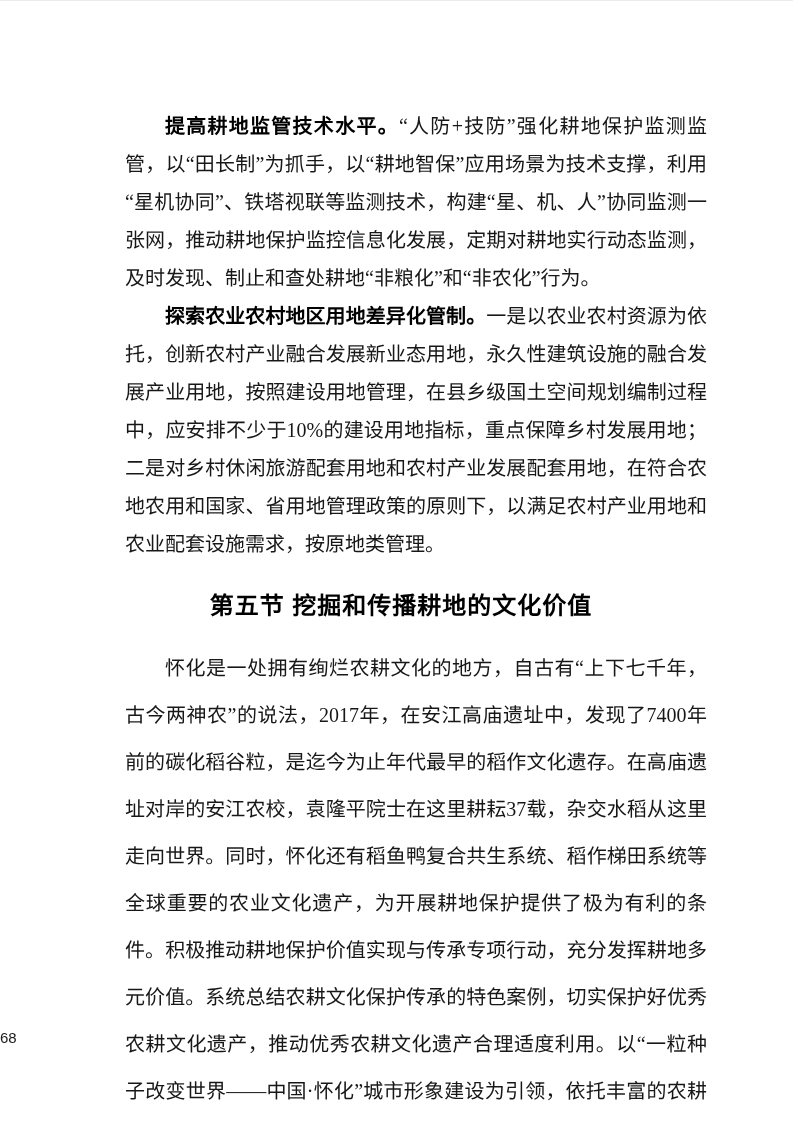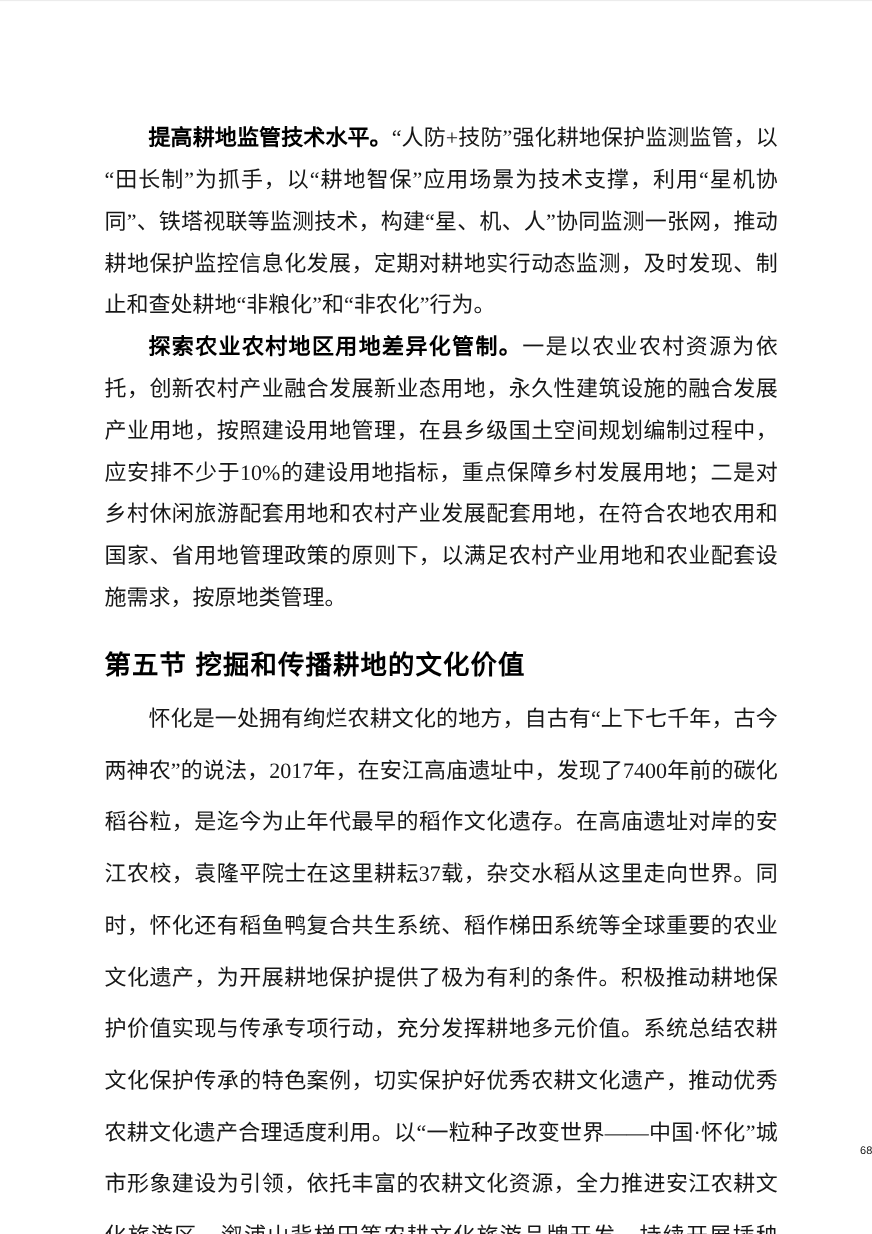--- a/index.html
+++ b/index.html
@@ -25,50 +25,50 @@
       width: 612px;
     }
     .para {
       font-size: 20px;
       line-height: 38px;
       text-align: justify;
       text-justify: inter-ideograph;
       text-indent: 2em;
       word-break: break-all;
       color: #171717;
+      margin-left: 30px;
     }
     .para .lead {
       font-weight: bold;
       font-family: "Liberation Sans", "DejaVu Sans", sans-serif;
       color: #000000;
     }
     .para-tight {
       line-height: 47px;
     }
     .section-heading {
       font-family: "Liberation Sans", "DejaVu Sans", sans-serif;
       font-weight: bold;
       font-size: 24px;
       line-height: 38px;
-      text-align: left;
+      text-align: center;
       color: #000000;
       margin-top: 24px;
-      margin-bottom: 6px;
+      margin-bottom: 20px;
       letter-spacing: 1px;
     }
     .page-footer {
       position: absolute;
       top: 1028px;
       left: 0;
       width: 793px;
-      text-align: right;
+      text-align: left;
       font-family: "Liberation Sans", "DejaVu Sans", sans-serif;
-      font-size: 10px;
+      font-size: 15px;
       color: #1a1a1a;
-      margin-top: 12px;
     }
   </style>
 </head>
 <body>
 
 <div class="page">
 
   <div class="doc-body">
 
     <p class="para"><span class="lead">提高耕地监管技术水平。</span><span>“人防+技防”强化耕地保护监测监管，以“田长制”为抓手，以“耕地智保”应用场景为技术支撑，利用“星机协同”、铁塔视联等监测技术，构建“星、机、人”协同监测一张网，推动耕地保护监控信息化发展，定期对耕地实行动态监测，及时发现、制止和查处耕地“非粮化”和“非农化”行为。</span></p>

